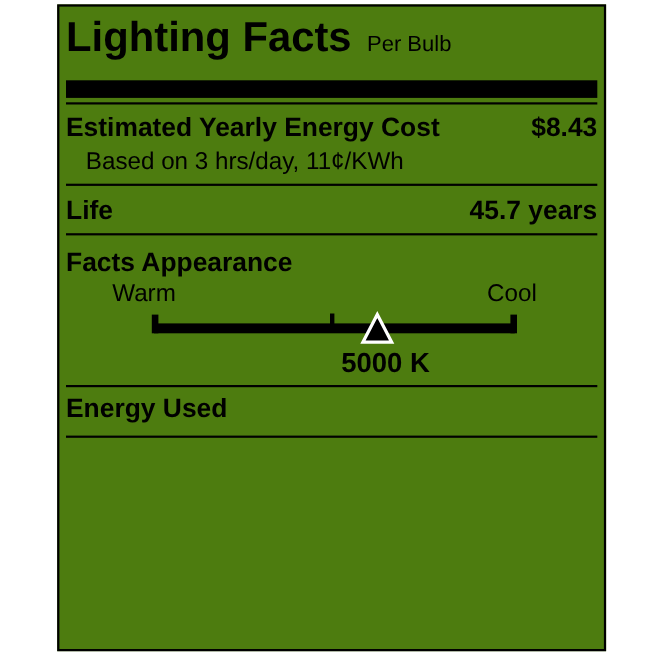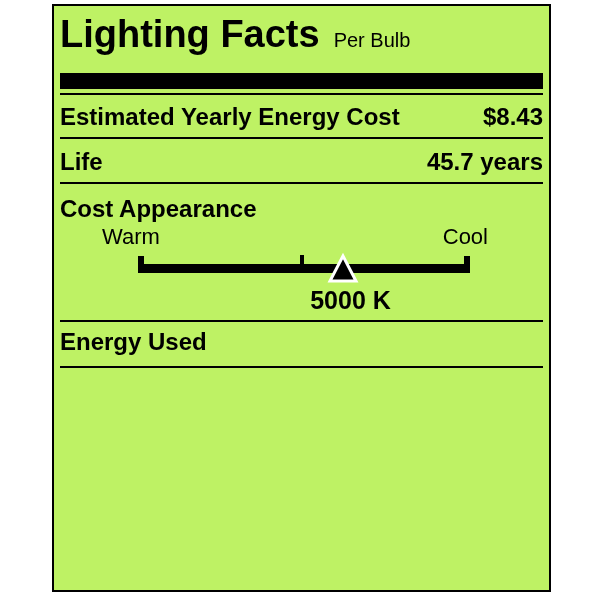--- a/index.html
+++ b/index.html
@@ -8,21 +8,21 @@
     background: #ffffff;
     font-family: "Liberation Sans", sans-serif;
     color: #000000;
     overflow: hidden;
   }
   .label {
     position: absolute;
     left: 52px; top: 4px;
     width: 499px; height: 588px;
     border: 2px solid #000;
-    background: #bef264;
+    background: #4d7c0f;
     padding: 0 6px;
   }
   .header {
     display: flex;
     align-items: baseline;
     margin-top: 8px;
     line-height: 40px;
     white-space: nowrap;
   }
   .title {
@@ -110,31 +110,32 @@
 
   <div class="black-bar"></div>
 
 
   <div class="divider d1"></div>
 
   <div class="row energycost">
     <span>Estimated Yearly Energy Cost</span>
     <span>$8.43</span>
   </div>
+  <div class="note">Based on 3 hrs/day, 11¢/KWh</div>
 
   <div class="divider d2"></div>
 
   <div class="row life">
     <span>Life</span>
     <span>45.7 years</span>
   </div>
 
   <div class="divider d3"></div>
 
-  <div class="appearance-heading">Cost Appearance</div>
+  <div class="appearance-heading">Facts Appearance</div>
 
   <div class="warm-cool-row">
     <span>Warm</span>
     <span>Cool</span>
   </div>
 
   <svg class="scale-svg" viewBox="0 0 483 36" aria-hidden="true">
     <rect x="78" y="6" width="6" height="17" fill="#000"></rect>
     <rect x="404" y="6" width="6" height="17" fill="#000"></rect>
     <rect x="240" y="5" width="4" height="10" fill="#000"></rect>

